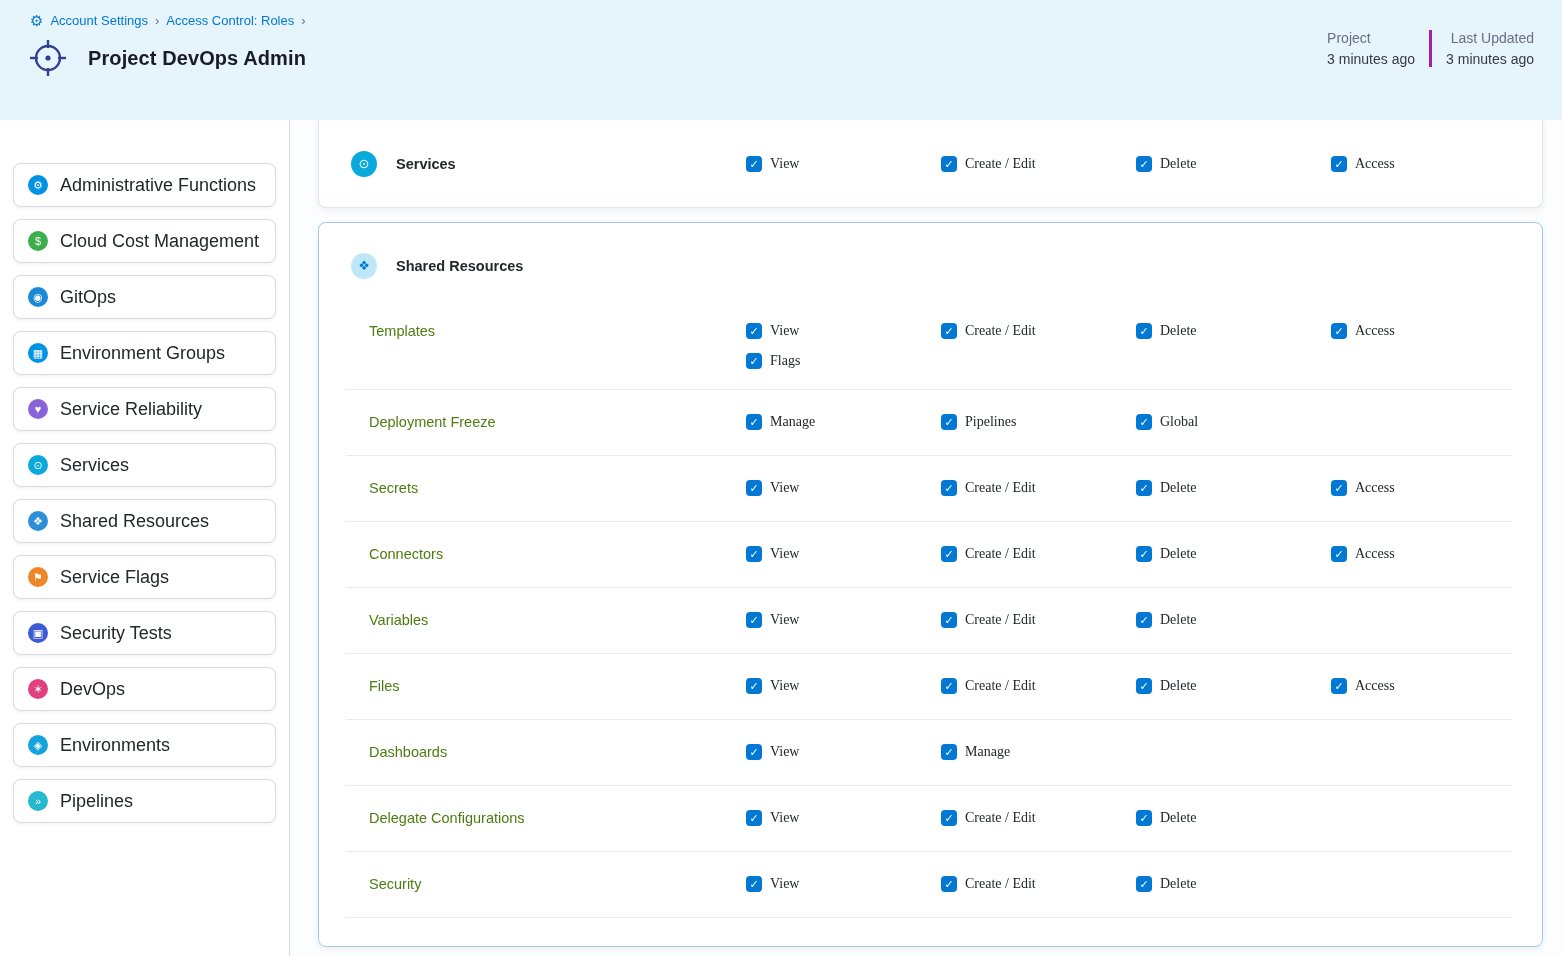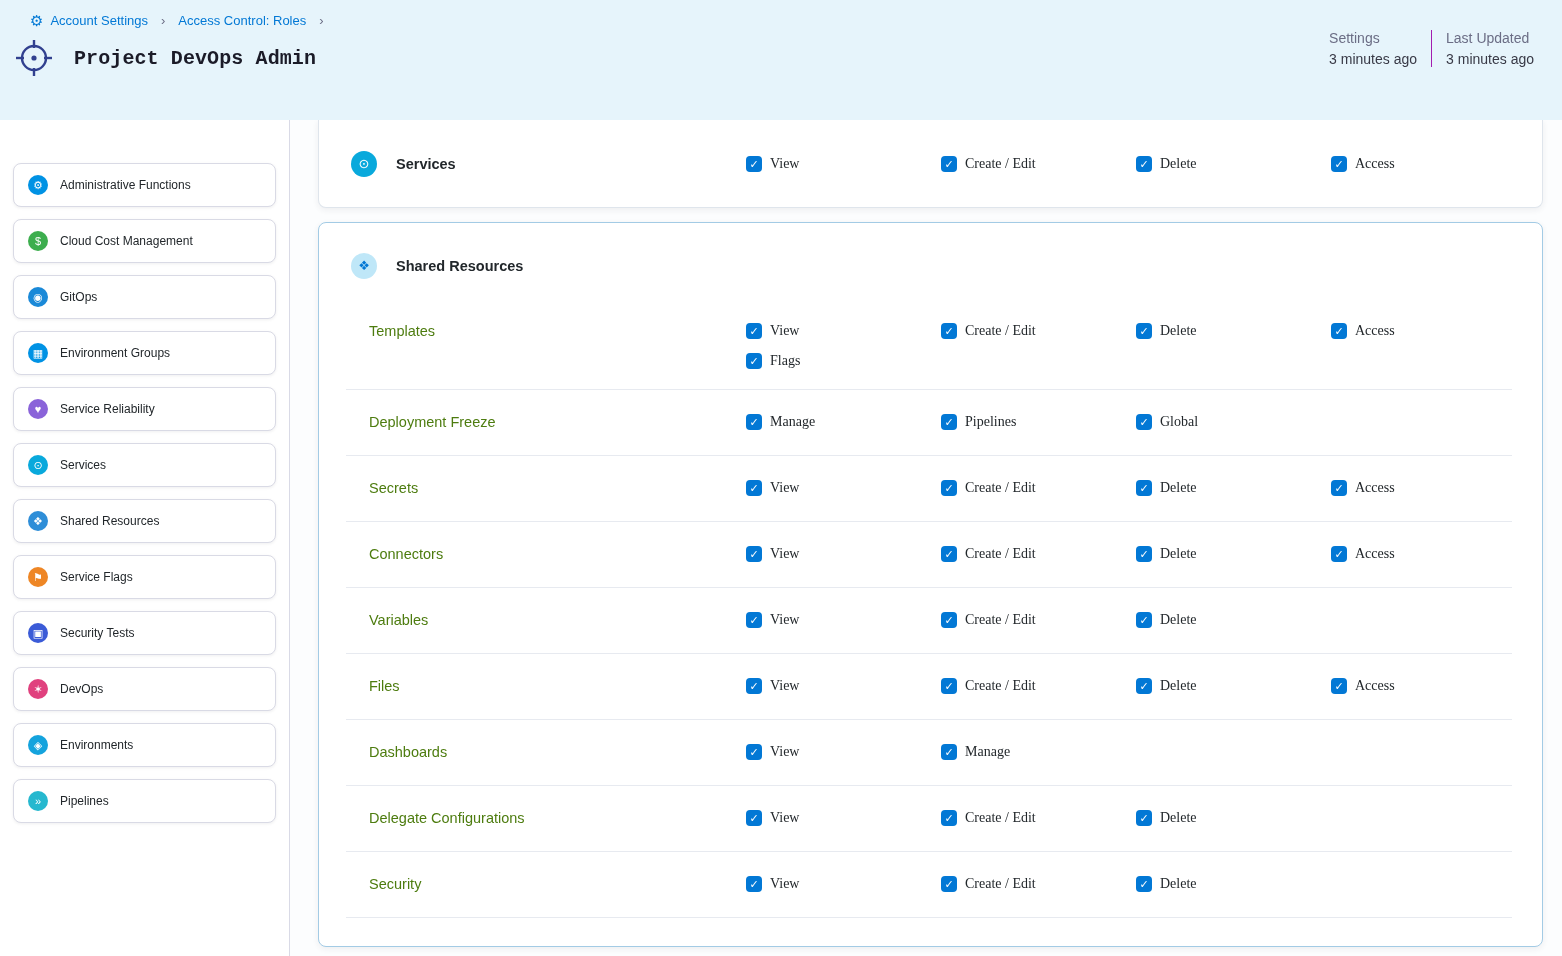--- a/index.html
+++ b/index.html
@@ -5,37 +5,37 @@
   * { margin:0; padding:0; box-sizing:border-box; }
   html,body { width:1562px; height:956px; overflow:hidden;
     font-family:"Liberation Sans","DejaVu Sans",sans-serif; background:#fff; color:#22272b; }
 
   
   .header { height:120px; background:#e6f4fb; position:relative; }
   .breadcrumb { display:flex; align-items:center; gap:7px; padding:13px 0 0 30px; font-size:13px; font-weight:500; }
   .crumb-gear { color:#0278d5; font-size:15px; line-height:1; }
   .crumb-link { color:#0278d5; cursor:pointer; }
   .crumb-sep { color:#6b6d85; font-size:13px; }
-  .header-main { display:flex; align-items:center; margin-top:10px; padding-left:14px;font-family:Liberation Mono, monospace; }
+  .header-main { display:flex; align-items:center; margin-top:10px; padding-left:28px; }
   .target-icon { width:40px; height:40px; display:block; }
   .page-title { font-size:20px; font-weight:600; color:#1b1b28; margin-left:20px; letter-spacing:.1px; }
   .header-meta { position:absolute; right:14px; top:30px; display:flex; }
   .meta-block { padding:0 14px; }
-  .meta-block + .meta-block { border-left:1px solid #a21caf; }
+  .meta-block + .meta-block { border-left:3px solid #a21caf;text-align:right; }
   .meta-label { color:#6b6d85; font-size:14px; }
   .meta-value { color:#383946; font-size:14px; margin-top:5px; }
 
   
   .page-body { display:flex; height:836px; background:#fcfdfe; }
   .sidebar { width:290px; min-width:290px; border-right:1px solid #d9dae6; background:#fff; padding:43px 13px 0 13px; }
   .side-item { height:44px; margin-bottom:12px; background:#fff; border:1px solid #d9dae5; border-radius:8px;
     box-shadow:0 1px 3px rgba(96,97,112,.10); display:flex; align-items:center; gap:12px; padding-left:14px; cursor:pointer; }
   .side-icon { width:20px; height:20px; border-radius:50%; color:#fff; font-size:11px; line-height:20px;
     text-align:center; flex:0 0 20px; }
-  .side-label { font-size:12px; color:#22272b; }
+  .side-label { font-size:18px; color:#22272b; }
 
   .main { flex:1; padding:0 19px 0 28px; }
 
   
   .card { background:#fff; border:1px solid #dfe5ec; box-shadow:0 2px 6px rgba(40,41,61,.07); }
   .services-card { border-radius:0 0 8px 8px; border-top:none; height:88px;
     display:grid; grid-template-columns:427px 195px 195px 195px auto; align-items:center; }
   .card-title-cell { display:flex; align-items:center; gap:19px; padding-left:32px; }
   .card-icon { width:26px; height:26px; border-radius:50%; text-align:center; line-height:26px; font-size:13px; flex:0 0 26px; }
   .services-icon { background:#09a9dc; color:#fff; }
@@ -56,41 +56,41 @@
   .cb { width:16px; height:16px; border-radius:4px; background:#0278d5; color:#fff; font-size:11px;
     line-height:16px; text-align:center; font-weight:bold; flex:0 0 16px; }
   .perm-label { font-size:14px; color:#22272b; line-height:16px;font-family:Liberation Serif, serif; }
 </style>
 </head>
 <body>
 
 <div class="header">
   <div class="breadcrumb">
     <span class="crumb-gear">⚙</span>
-    <span style="display:flex;align-items:center;gap:13px;">
+    <span style="display:flex;align-items:center;gap:7px;">
         <span class="crumb-link">Account Settings</span>
         <span class="crumb-sep">›</span>
         <span class="crumb-link">Access Control: Roles</span>
         <span class="crumb-sep">›</span>
       </span>
   </div>
   <div class="header-main">
     <svg class="target-icon" viewBox="0 0 40 40">
       <circle cx="20" cy="20" r="12" fill="none" stroke="#31408f" stroke-width="2.4"></circle>
       <circle cx="20" cy="20" r="2.6" fill="#31408f"></circle>
       <line x1="20" y1="2" x2="20" y2="10" stroke="#31408f" stroke-width="2.4"></line>
       <line x1="20" y1="30" x2="20" y2="38" stroke="#31408f" stroke-width="2.4"></line>
       <line x1="2" y1="20" x2="10" y2="20" stroke="#31408f" stroke-width="2.4"></line>
       <line x1="30" y1="20" x2="38" y2="20" stroke="#31408f" stroke-width="2.4"></line>
     </svg>
     <div class="page-title">Project DevOps Admin</div>
   </div>
   <div class="header-meta">
       <div class="meta-block">
-        <div class="meta-label">Settings</div>
+        <div class="meta-label">Project</div>
         <div class="meta-value">3 minutes ago</div>
       </div>
       <div class="meta-block">
         <div class="meta-label">Last Updated</div>
         <div class="meta-value">3 minutes ago</div>
       </div>
     </div>
 </div>
 
 <div class="page-body">

